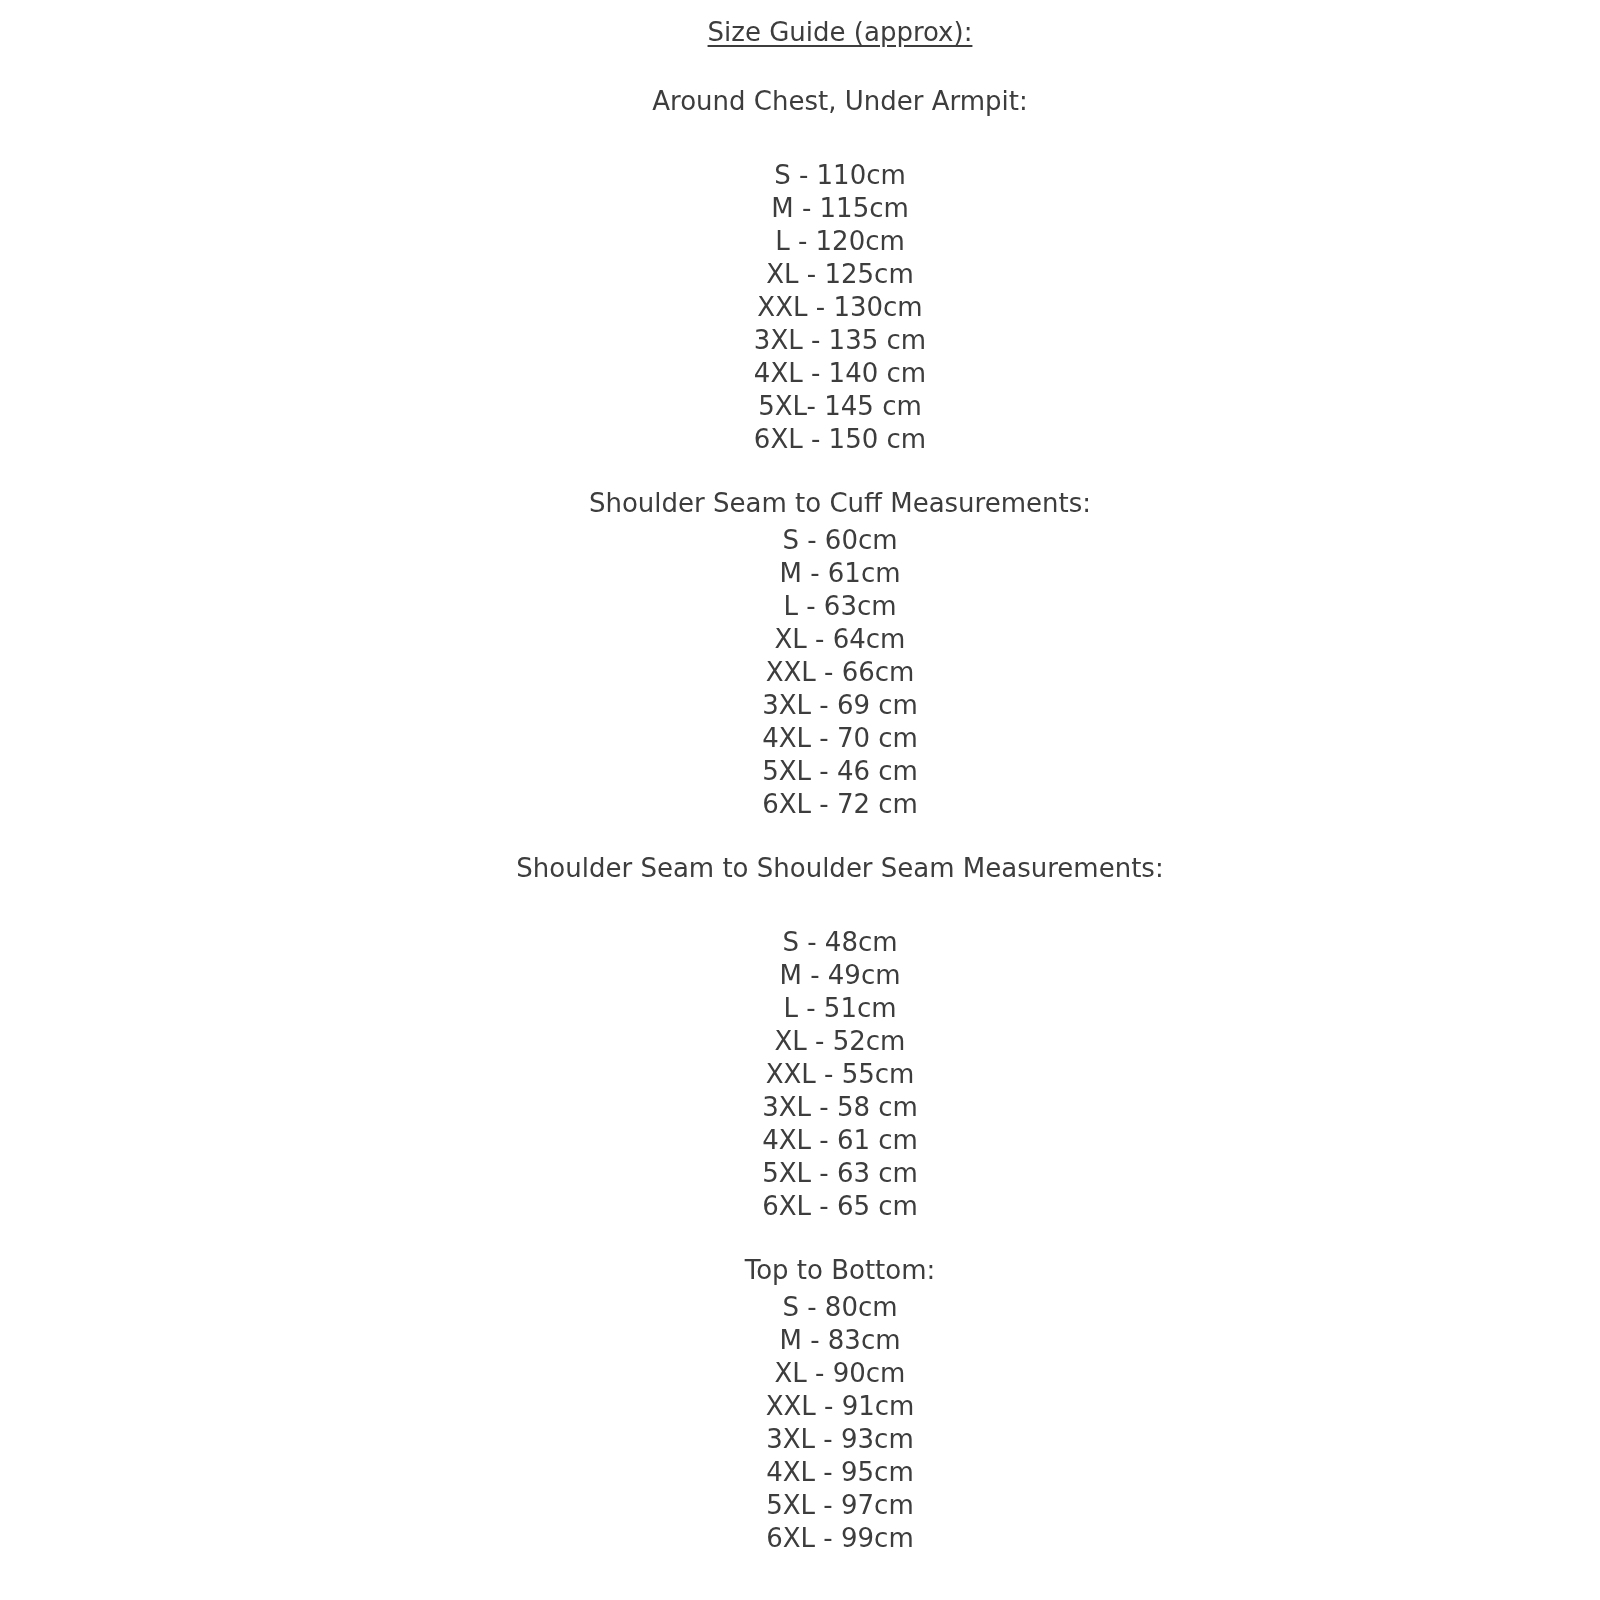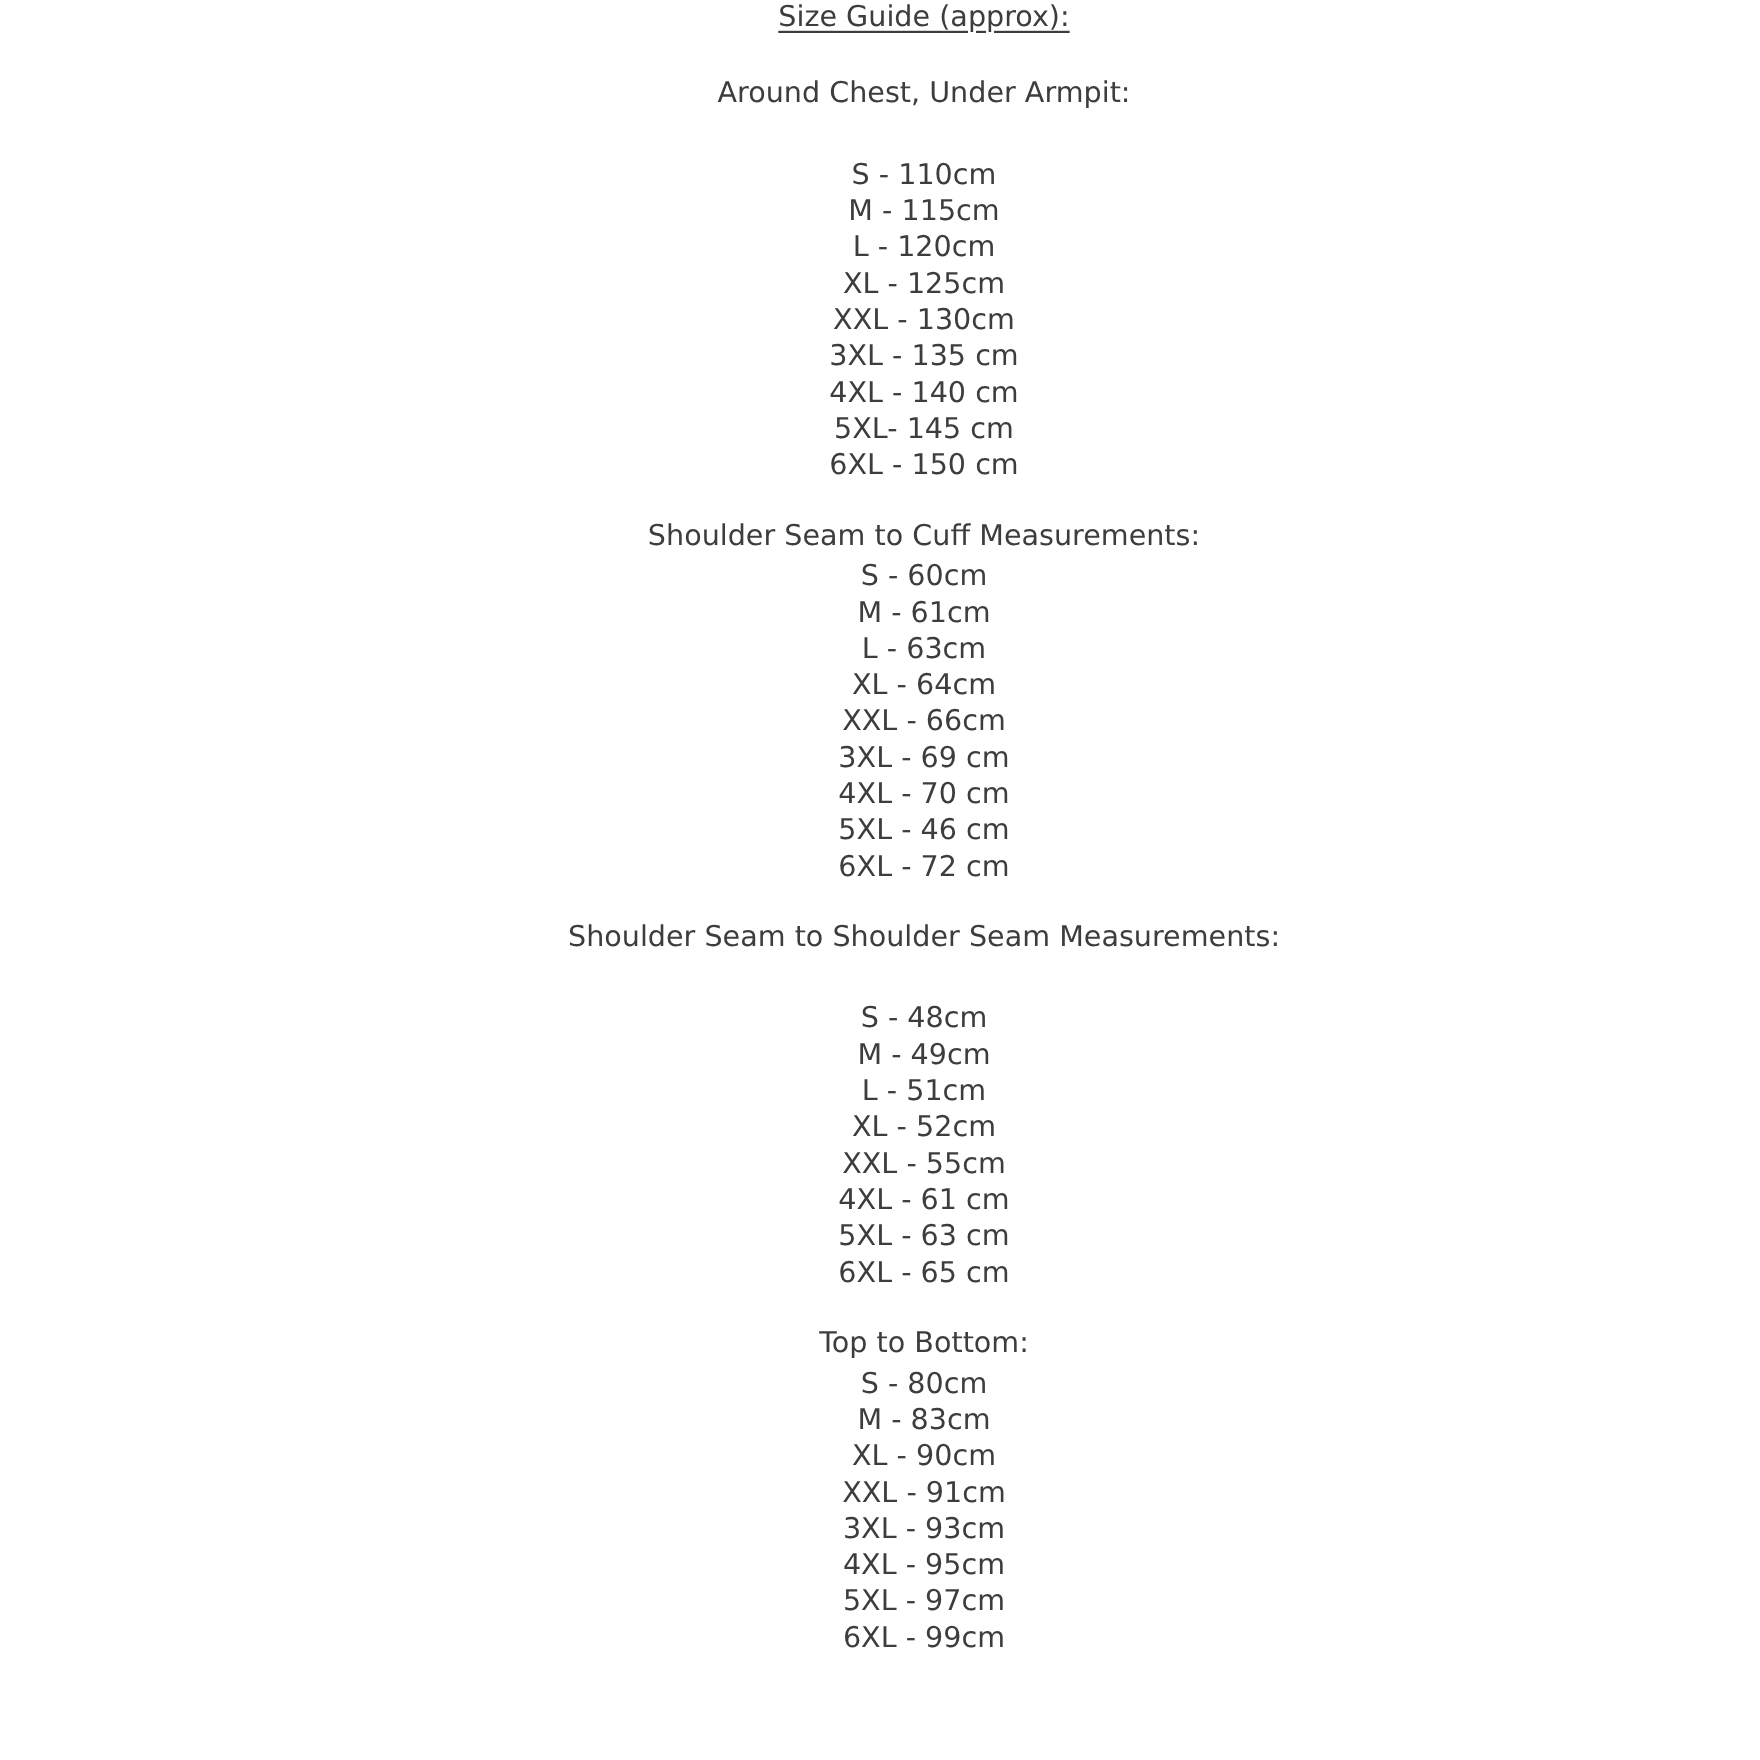--- a/index.html
+++ b/index.html
@@ -9,21 +9,21 @@
   }
   body {
     width: 1600px;
     height: 1600px;
     overflow: hidden;
   }
   .page {
     box-sizing: border-box;
     width: 1600px;
     height: 1600px;
-    padding: 0 0 0 80px; 
+    padding: 16px 0 0 80px; 
     text-align: center;
     font-family: "DejaVu Sans", "Liberation Sans", sans-serif;
     font-size: 26px;
     line-height: 33px;
     color: #3d3d3d;
     border-radius: 22px;
     -webkit-font-smoothing: antialiased;
   }
   .title {
     margin: 0 0 36px 0;
@@ -72,20 +72,21 @@
     <div class="line">6XL - 72 cm</div>
   </section>
 
   <section class="sec">
     <div class="hdr hdr-gap-large">Shoulder Seam to Shoulder Seam Measurements:</div>
     <div class="line">S - 48cm</div>
     <div class="line">M - 49cm</div>
     <div class="line">L - 51cm</div>
     <div class="line">XL - 52cm</div>
     <div class="line">XXL - 55cm</div>
+    <div class="line">3XL - 58 cm</div>
     <div class="line">4XL - 61 cm</div>
     <div class="line">5XL - 63 cm</div>
     <div class="line">6XL - 65 cm</div>
   </section>
 
   <section class="sec">
     <div class="hdr hdr-gap-small">Top to Bottom:</div>
     <div class="line">S - 80cm</div>
     <div class="line">M - 83cm</div>
     <div class="line">XL - 90cm</div>

